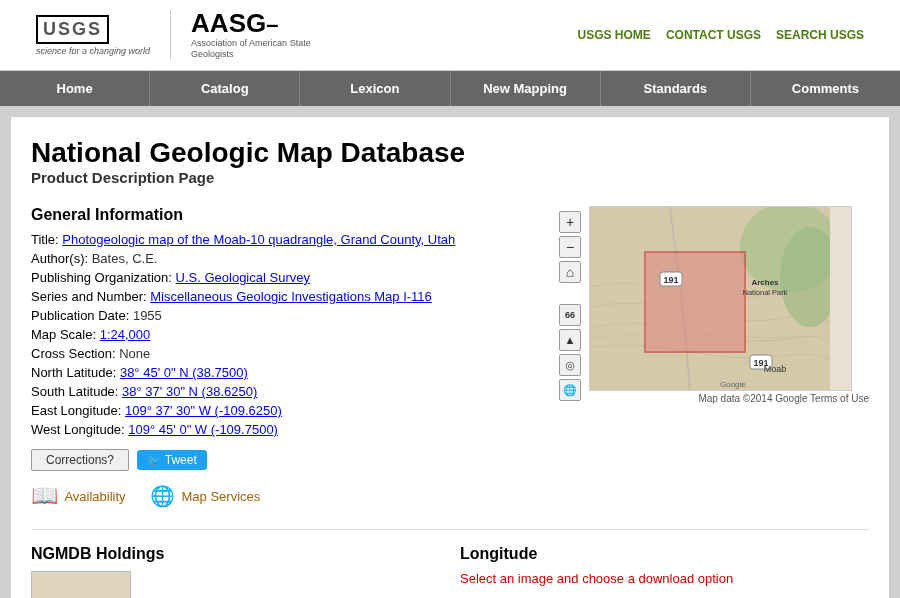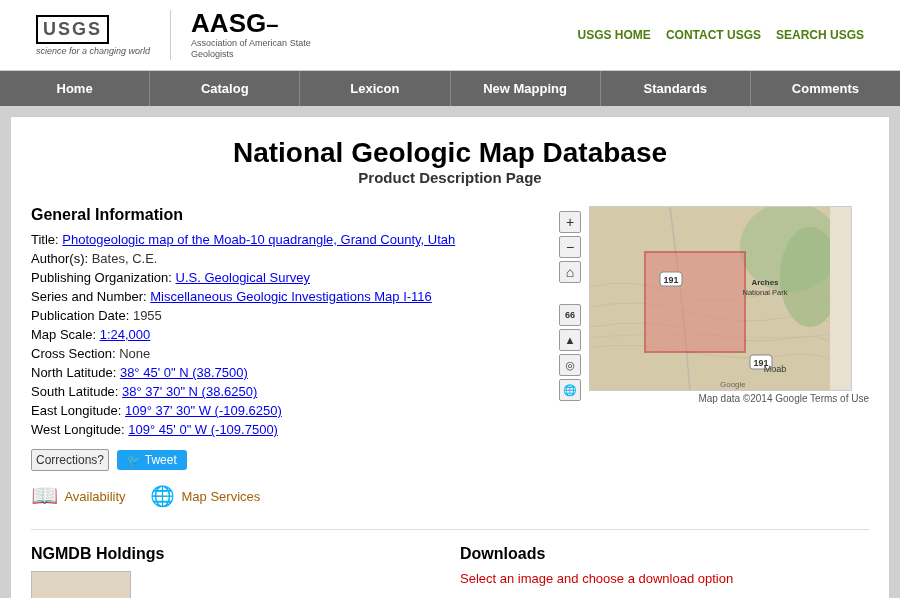--- a/index.html
+++ b/index.html
@@ -39,39 +39,39 @@
 
     
     #main {
       background: #fff;
       margin: 10px;
       padding: 20px;
       border: 1px solid #ccc;
     }
 
     
-    .page-title { text-align: center; margin-bottom: 20px; }
+    .page-title { text-align: left; margin-bottom: 20px; }
     .page-title h1 { font-size: 28px; font-weight: bold; color: #000; }
     .page-title h2 { font-size: 15px; font-weight: bold; color: #333; }
 
     
     .content-area { display: flex; gap: 16px; }
     .left-panel { flex: 1; }
     .right-panel { width: 310px; flex-shrink: 0; }
 
     
     .section-title {
       font-size: 16px; font-weight: bold; color: #000; margin-bottom: 8px;
     }
     .info-val { color: #333; }
 
     
     .action-buttons { display: flex; align-items: center; gap: 8px; margin: 12px 0; }
     .corrections-btn {
-      border: 1px solid #999; background: #f0f0f0; padding: 3px 4px;
+      border: 1px solid #999; background: #f0f0f0; padding: 3px 14px;
       font-size: 12px; cursor: pointer; border-radius: 2px; color: #333;
     }
     .tweet-btn {
       background: #1da1f2; color: #fff; border: none; padding: 3px 10px;
       font-size: 12px; cursor: pointer; border-radius: 3px;
       display: flex; align-items: center; gap: 4px;
     }
 
     
     .availability-row { display: flex; align-items: center; gap: 25px; margin-top: 8px; }
@@ -286,17 +286,17 @@
     </div>
   </div>
 
   <div class="bottom-area">
     <div class="bottom-left">
       <div class="section-title">NGMDB Holdings</div>
 
       <div style="width:100px;height:60px;background:#e0d5c0;border:1px solid #bbb;margin-top:5px;"></div>
     </div>
     <div class="bottom-right">
-      <div class="section-title">Downloads</div>
+      <div class="section-title">Longitude</div>
       <div class="downloads-link">Select an image and choose a download option</div>
     </div>
   </div>
 </div>
 
 </body></html>

